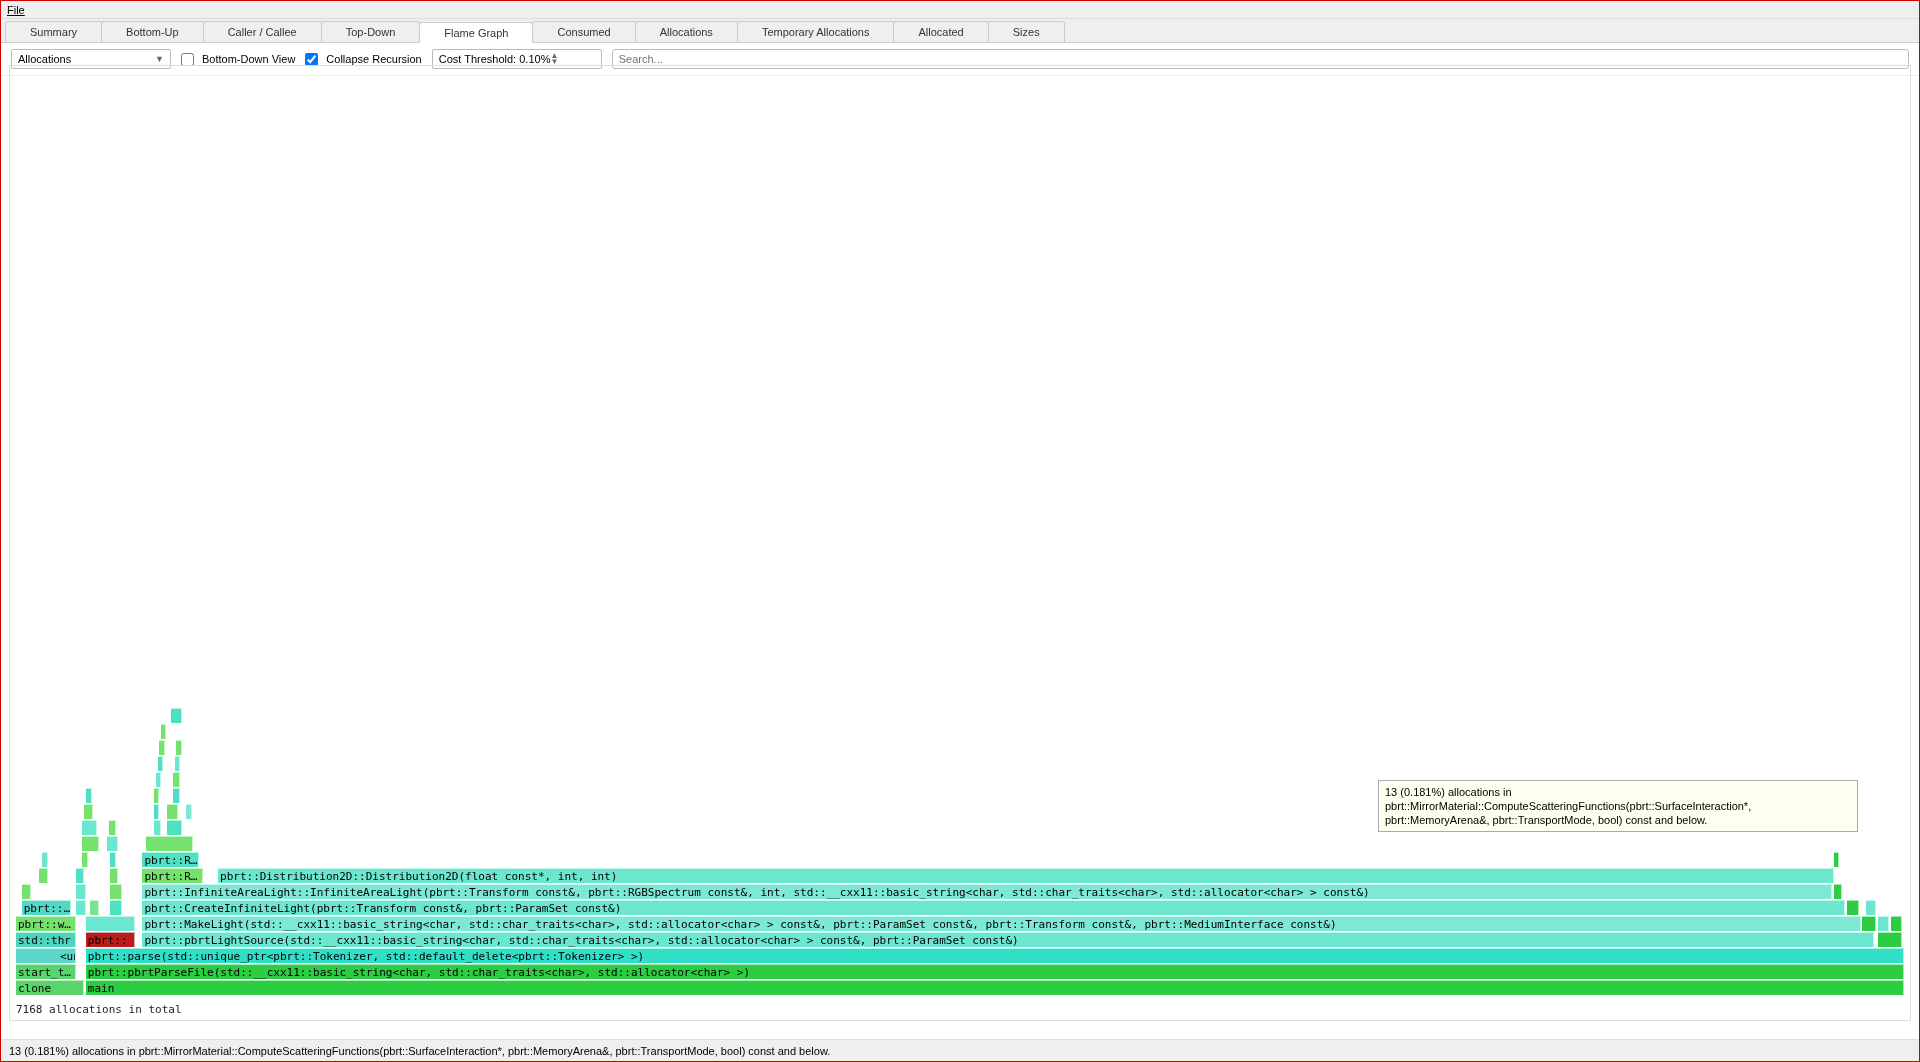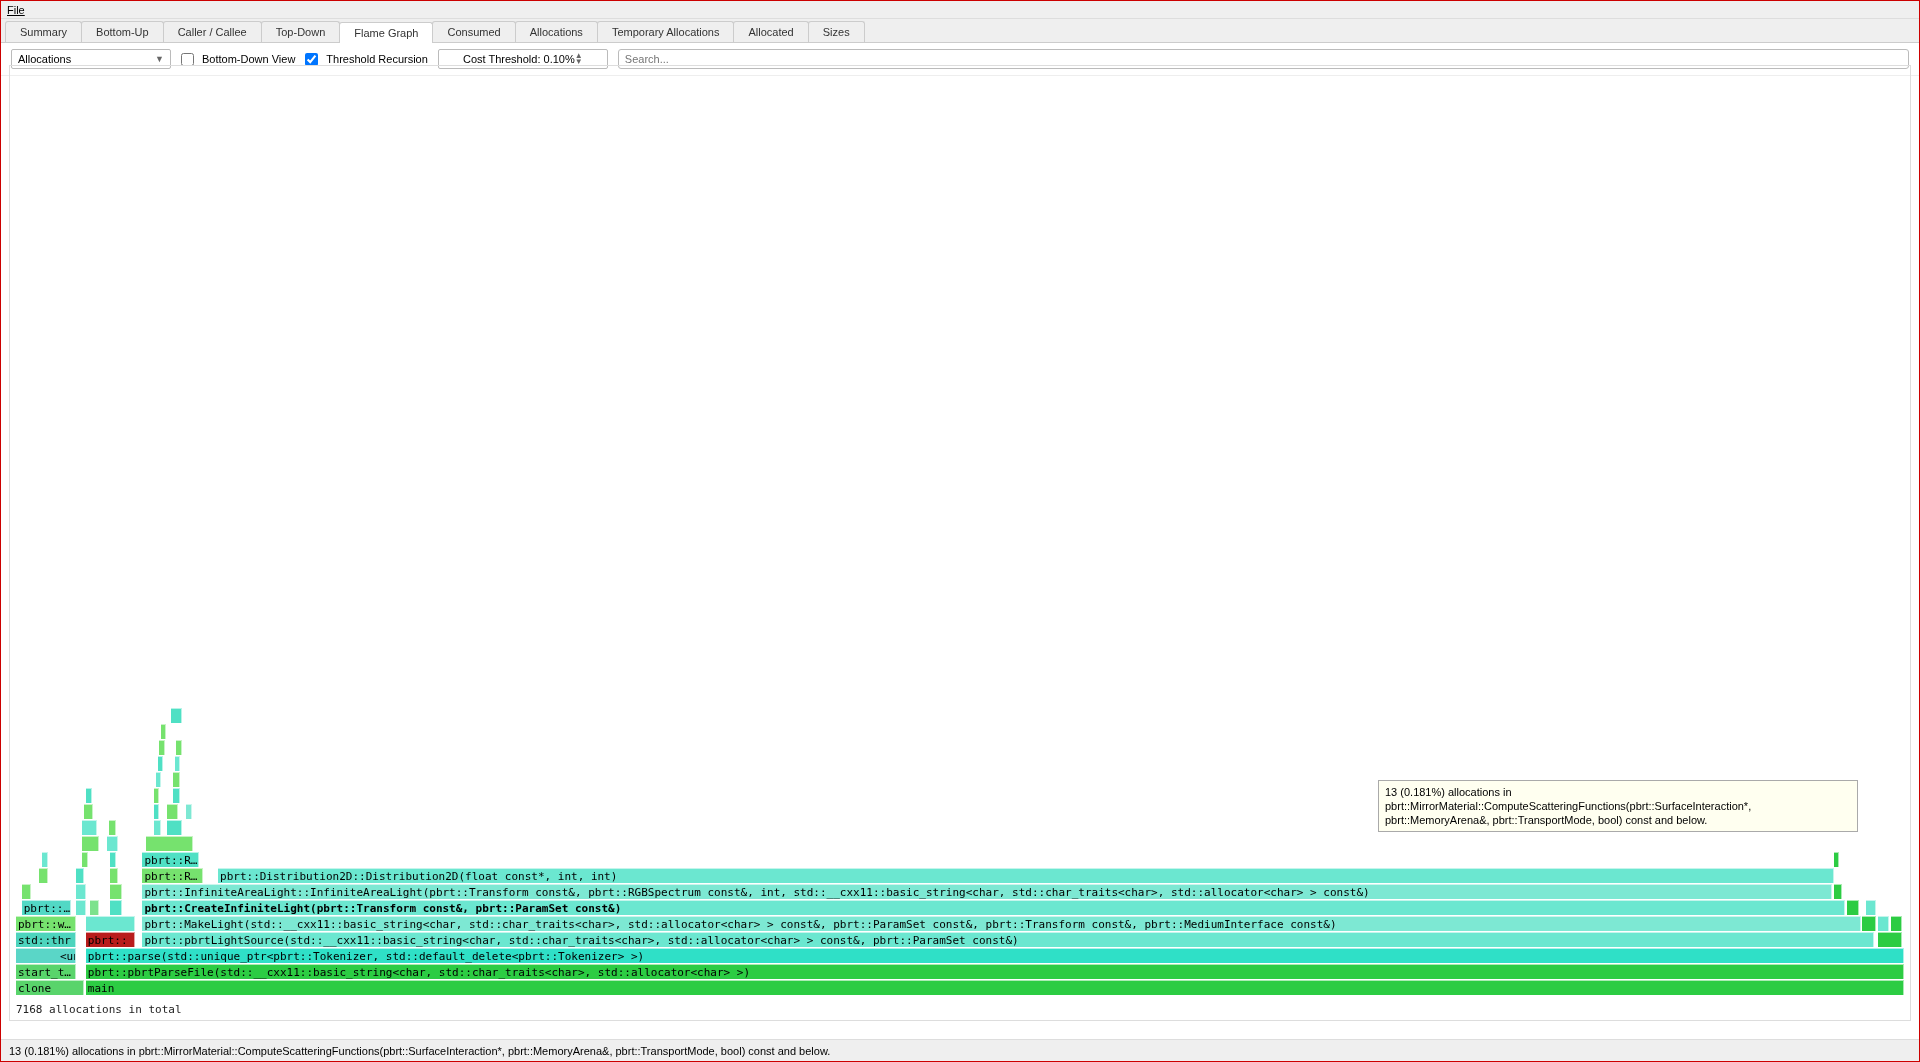--- a/index.html
+++ b/index.html
@@ -24,21 +24,21 @@
 .menubar span { text-decoration: underline; }
 .tabs {
   display: flex;
   background: #efefef;
   border-bottom: 1px solid #ccc;
   padding-top: 2px;
   padding-left: 4px;
   height: 24px;
 }
 .tab {
-  padding: 3px 14px;
+  padding: 3px 24px;
   border: 1px solid #ccc;
   border-bottom: none;
   background: #efefef;
   border-radius: 3px 3px 0 0;
   margin-right: -1px;
   cursor: pointer;
   color: #333;
   font-size: 11px;
   line-height: 14px;
 }
@@ -74,21 +74,21 @@
 }
 label.cb { display: flex; align-items: center; gap: 8px; font-size: 11px; cursor: pointer; }
 label.cb input { cursor: pointer; }
 .spinner {
   border: 1px solid #bbb;
   padding: 1px 6px;
   border-radius: 2px;
   width: 170px;
   background: #fff;
   display: flex;
-  justify-content: center;
+  justify-content: flex-start;
   align-items: center;
   font-size: 11px;
   height: 20px;
 }
 .spinner .arrows { display: flex; flex-direction: column; line-height: 6px; font-size: 8px; color: #666; cursor: pointer; }
 .search {
   flex: 1;
   border: 1px solid #bbb;
   padding: 2px 6px;
   border-radius: 3px;
@@ -185,21 +185,21 @@
   <div class="combo">
     <span>Allocations</span>
     <span class="arrow">▼</span>
   </div>
   <label class="cb">
     <input type="checkbox" id="cb-bd" style="">
     <span>Bottom-Down View</span>
   </label>
   <label class="cb">
     <input type="checkbox" id="cb-cr" checked="" style="">
-    <span>Threshold Recursion</span>
+    <span>Collapse Recursion</span>
   </label>
   <div class="spinner">
     <span>Cost Threshold: 0.10%</span>
     <span class="arrows">
         <span>▲</span>
         <span>▼</span>
       </span>
   </div>
   <input class="search" type="text" placeholder="Search..." style="">
 </div>
@@ -230,21 +230,21 @@
         <div class="cell" style="left: 6.7%; width: 91%; background: rgb(125, 232, 211);">pbrt::MakeLight(std::__cxx11::basic_string&lt;char, std::char_traits&lt;char&gt;, std::allocator&lt;char&gt; &gt; const&amp;, pbrt::ParamSet const&amp;, pbrt::Transform const&amp;, pbrt::MediumInterface const&amp;)</div>
         <div class="cell" style="left: 97.8%; width: 0.7%; background: rgb(44, 204, 67);"></div>
         <div class="cell" style="left: 98.6%; width: 0.6%; background: rgb(107, 231, 208);"></div>
         <div class="cell" style="left: 99.3%; width: 0.6%; background: rgb(44, 204, 67);"></div>
       </div>
       <div class="row" style="bottom: 80px; margin-top: 28px;">
         <div class="cell" style="left: 0.3%; width: 2.6%; background: rgb(82, 216, 197);">pbrt::…</div>
         <div class="cell" style="left: 3.2%; width: 0.5%; background: rgb(107, 231, 208);"></div>
         <div class="cell" style="left: 3.9%; width: 0.5%; background: rgb(124, 226, 141);"></div>
         <div class="cell" style="left: 5%; width: 0.6%; background: rgb(79, 224, 196);"></div>
-        <div class="cell" style="left: 6.7%; width: 90.2%; background: rgb(107, 231, 208); font-weight: bold;">pbrt::CreateInfiniteLight(pbrt::Transform const&amp;, pbrt::ParamSet const&amp;)</div>
+        <div class="cell" style="left: 6.7%; width: 90.2%; background: rgb(107, 231, 208);">pbrt::CreateInfiniteLight(pbrt::Transform const&amp;, pbrt::ParamSet const&amp;)</div>
         <div class="cell" style="left: 97%; width: 0.6%; background: rgb(44, 204, 67);"></div>
         <div class="cell" style="left: 98%; width: 0.5%; background: rgb(107, 231, 208);"></div>
       </div>
       <div class="row" style="bottom: 96px;">
         <div class="cell" style="left: 0.3%; width: 0.5%; background: rgb(118, 226, 110);"></div>
         <div class="cell" style="left: 3.2%; width: 0.5%; background: rgb(107, 231, 208);"></div>
         <div class="cell" style="left: 5%; width: 0.6%; background: rgb(118, 226, 110);"></div>
         <div class="cell" style="left: 6.7%; width: 89.5%; background: rgb(125, 232, 211);">pbrt::InfiniteAreaLight::InfiniteAreaLight(pbrt::Transform const&amp;, pbrt::RGBSpectrum const&amp;, int, std::__cxx11::basic_string&lt;char, std::char_traits&lt;char&gt;, std::allocator&lt;char&gt; &gt; const&amp;)</div>
         <div class="cell" style="left: 96.3%; width: 0.4%; background: rgb(44, 204, 67);"></div>
       </div>

